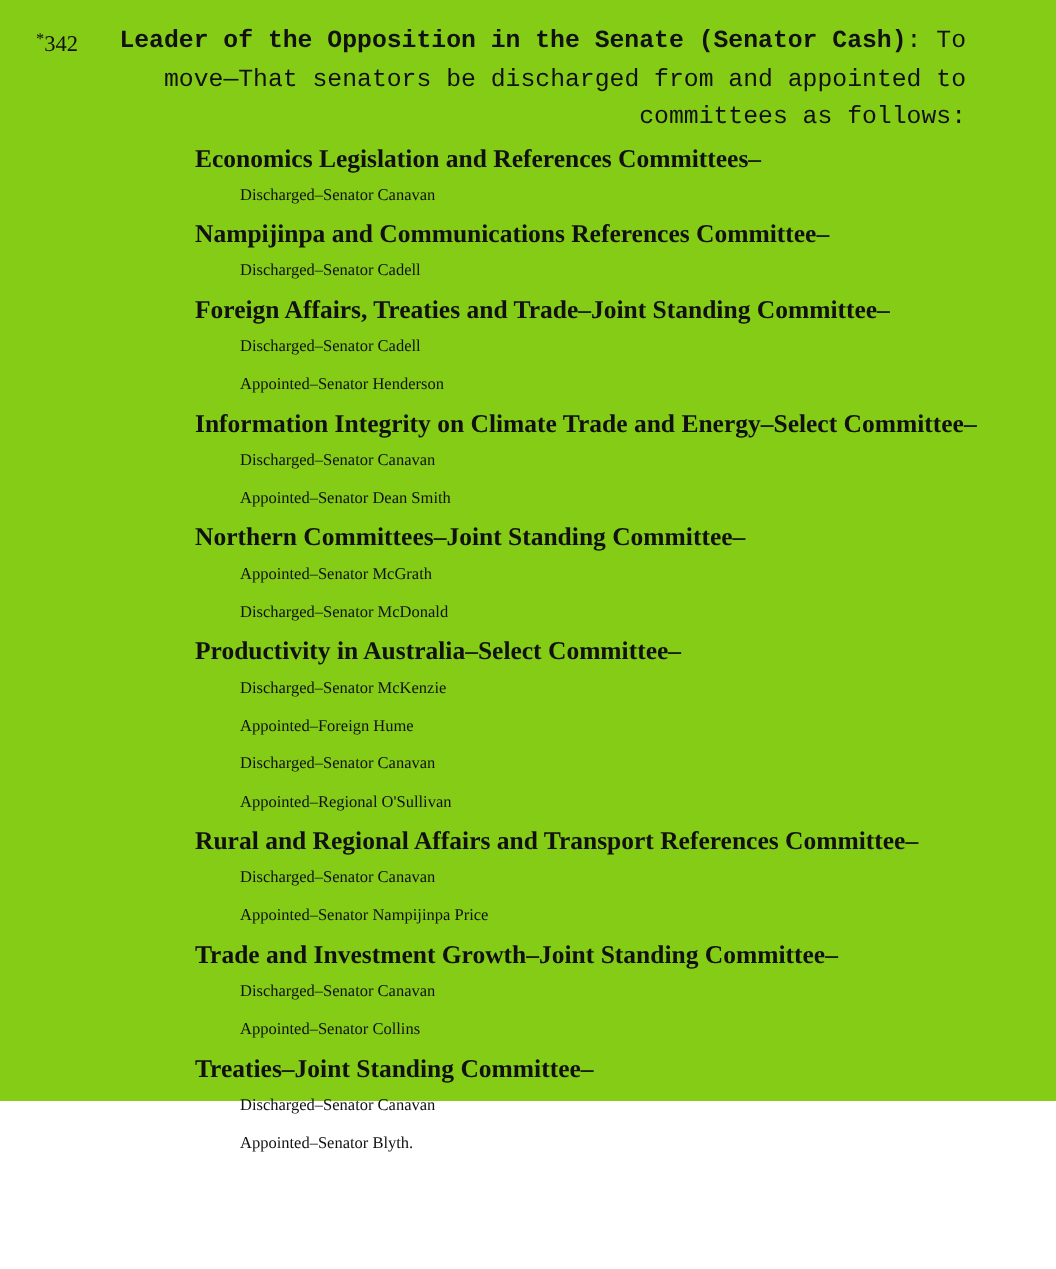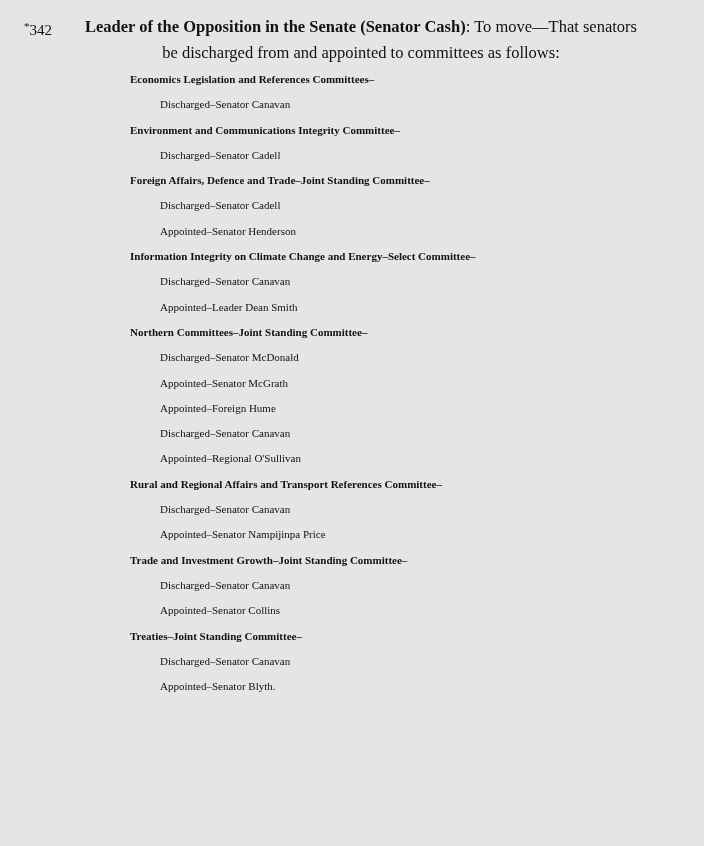--- a/index.html
+++ b/index.html
@@ -13,22 +13,22 @@
     height: 846px;
     overflow: hidden;
     font-family: "Liberation Serif", "DejaVu Serif", serif;
     color: #111111;
     -webkit-font-smoothing: antialiased;
   }
 
   .page {
     position: relative;
     width: 704px;
-    height: 846px;
-    background: #e5e5e5;
+    height: 734px;
+    background: #84cc16;
     box-sizing: border-box;
     padding: 14px 20px 0 20px;
   }
 
   
   .item {
     display: flex;
     align-items: flex-start;
   }
   .item-number {
@@ -48,38 +48,39 @@
   }
   .item-body {
     flex: 1 1 auto;
     min-width: 0;
   }
 
   
   .lead {
     font-size: 16.5px;
     line-height: 25.5px;
-    text-align: center;
+    text-align: right;
     margin: 0;
     max-width: 566px;
+    font-family: Liberation Mono, monospace;
   }
   .lead .mover {
     font-weight: bold;
   }
 
   
   .committees {
     margin-top: 2px;
   }
   .committee {
     margin: 0;
   }
   .committee-name {
     font-weight: bold;
-    font-size: 11px;
+    font-size: 17px;
     line-height: 25.3px;
     margin: 0;
     padding-left: 52px;
     max-width: 602px;
     text-align: left;
   }
   .entry {
     font-size: 11px;
     line-height: 25.3px;
     margin: 0;
@@ -118,39 +119,41 @@
     <div class="item-body">
 
       <p class="lead"><span class="mover">Leader of the Opposition in the Senate (Senator Cash)</span><span>: To move—That senators be discharged from and appointed to committees as follows:</span></p>
 
       <div class="committees">
           <div class="committee">
             <div class="committee-name">Economics Legislation and References Committees–</div>
             <div class="entry">Discharged–Senator Canavan</div>
           </div>
           <div class="committee">
-            <div class="committee-name">Environment and Communications Integrity Committee–</div>
+            <div class="committee-name">Nampijinpa and Communications References Committee–</div>
             <div class="entry">Discharged–Senator Cadell</div>
           </div>
           <div class="committee">
-            <div class="committee-name">Foreign Affairs, Defence and Trade–Joint Standing Committee–</div>
+            <div class="committee-name">Foreign Affairs, Treaties and Trade–Joint Standing Committee–</div>
             <div class="entry">Discharged–Senator Cadell</div>
             <div class="entry">Appointed–Senator Henderson</div>
           </div>
           <div class="committee">
-            <div class="committee-name">Information Integrity on Climate Change and Energy–Select Committee–</div>
+            <div class="committee-name">Information Integrity on Climate Trade and Energy–Select Committee–</div>
             <div class="entry">Discharged–Senator Canavan</div>
-            <div class="entry">Appointed–Leader Dean Smith</div>
+            <div class="entry">Appointed–Senator Dean Smith</div>
           </div>
           <div class="committee">
             <div class="committee-name">Northern Committees–Joint Standing Committee–</div>
+            <div class="entry">Appointed–Senator McGrath</div>
             <div class="entry">Discharged–Senator McDonald</div>
-            <div class="entry">Appointed–Senator McGrath</div>
           </div>
           <div class="committee">
+            <div class="committee-name">Productivity in Australia–Select Committee–</div>
+            <div class="entry">Discharged–Senator McKenzie</div>
             <div class="entry">Appointed–Foreign Hume</div>
           </div>
           <div class="committee">
             <div class="entry">Discharged–Senator Canavan</div>
             <div class="entry">Appointed–Regional O'Sullivan</div>
           </div>
           <div class="committee">
             <div class="committee-name">Rural and Regional Affairs and Transport References Committee–</div>
             <div class="entry">Discharged–Senator Canavan</div>
             <div class="entry">Appointed–Senator Nampijinpa Price</div>

